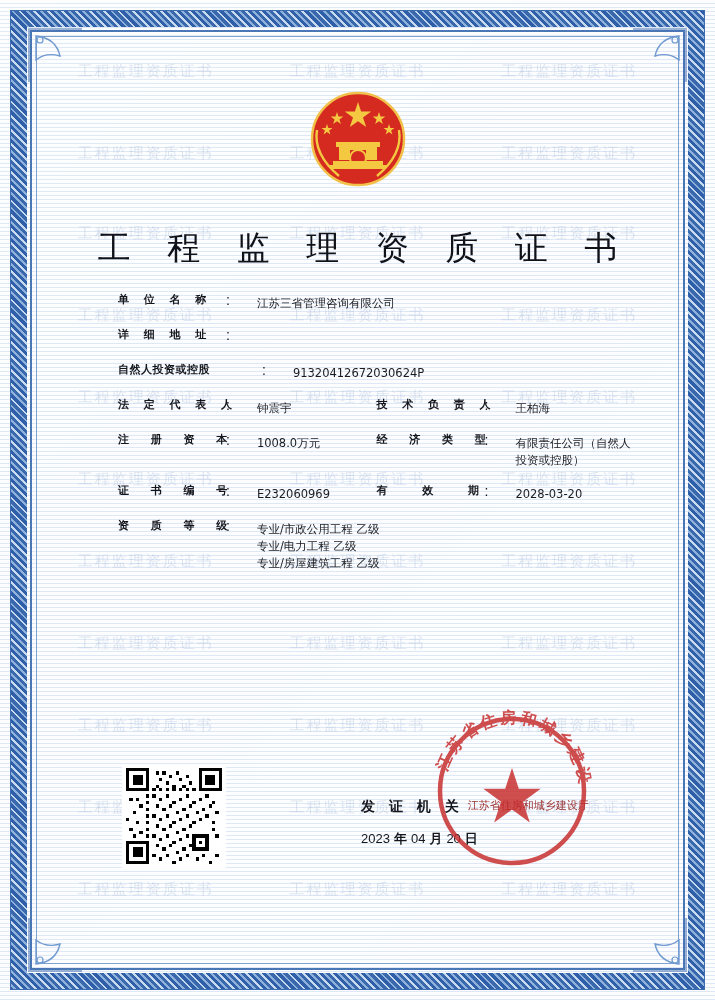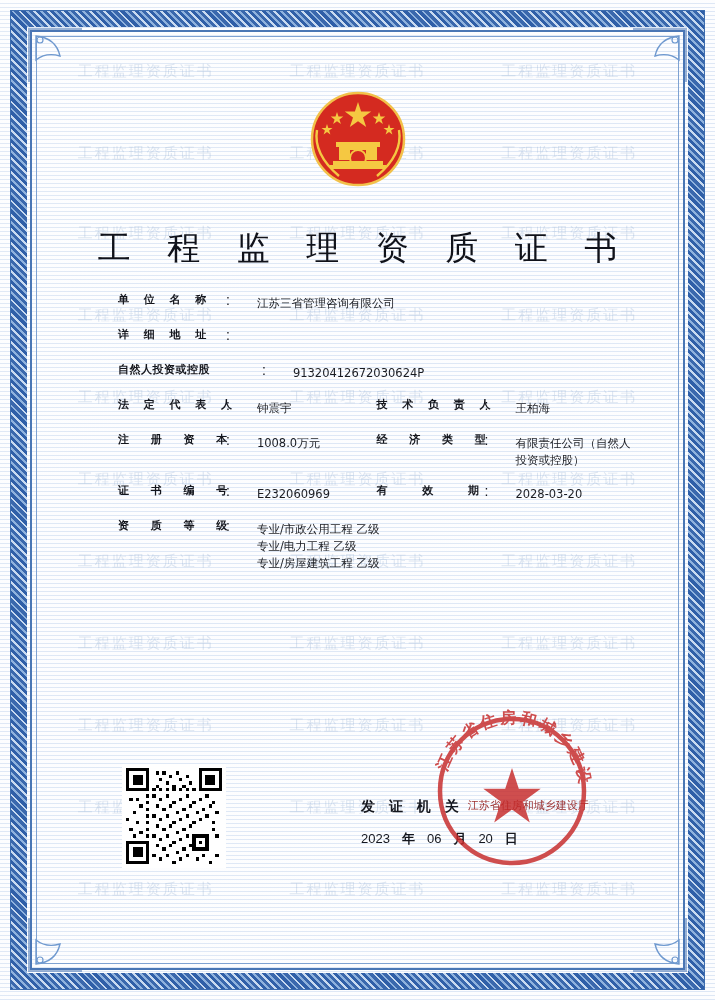--- a/index.html
+++ b/index.html
@@ -199,21 +199,21 @@
     font-weight: normal;
     color: #9a2f2f;
     margin-left: 4px;
   }
   .date-line {
     margin-top: 14px;
     font-size: 13px;
     color: #15171e;
     display: flex;
     align-items: baseline;
-    gap: 12px;
+    gap: 4px;
   }
   .date-line .num { font-weight: normal; }
   .date-line .cn { font-weight: bold; }
 
   
   .seal {
     position: absolute;
     right: 68px;
     bottom: 70px;
     width: 190px;
@@ -545,21 +545,21 @@
     </div>
 
     <div class="issuer">
       <div class="issuer-line">
         <span class="issuer-label">发 证 机 关</span>
         <span class="issuer-value">江苏省住房和城乡建设厅</span>
       </div>
       <div class="date-line">
         <span class="num">2023</span>
         <span class="cn">年</span>
-        <span class="num">06</span>
+        <span class="num">04</span>
         <span class="cn">月</span>
         <span class="num">20</span>
         <span class="cn">日</span>
       </div>
     </div>
 
     <div class="seal">
       <svg width="190" height="190" viewBox="0 0 190 190">
         <defs>
           <path id="sealArc" d="M 95,95 m -68,0 a 68,68 0 1,1 136,0" fill="none"></path>

